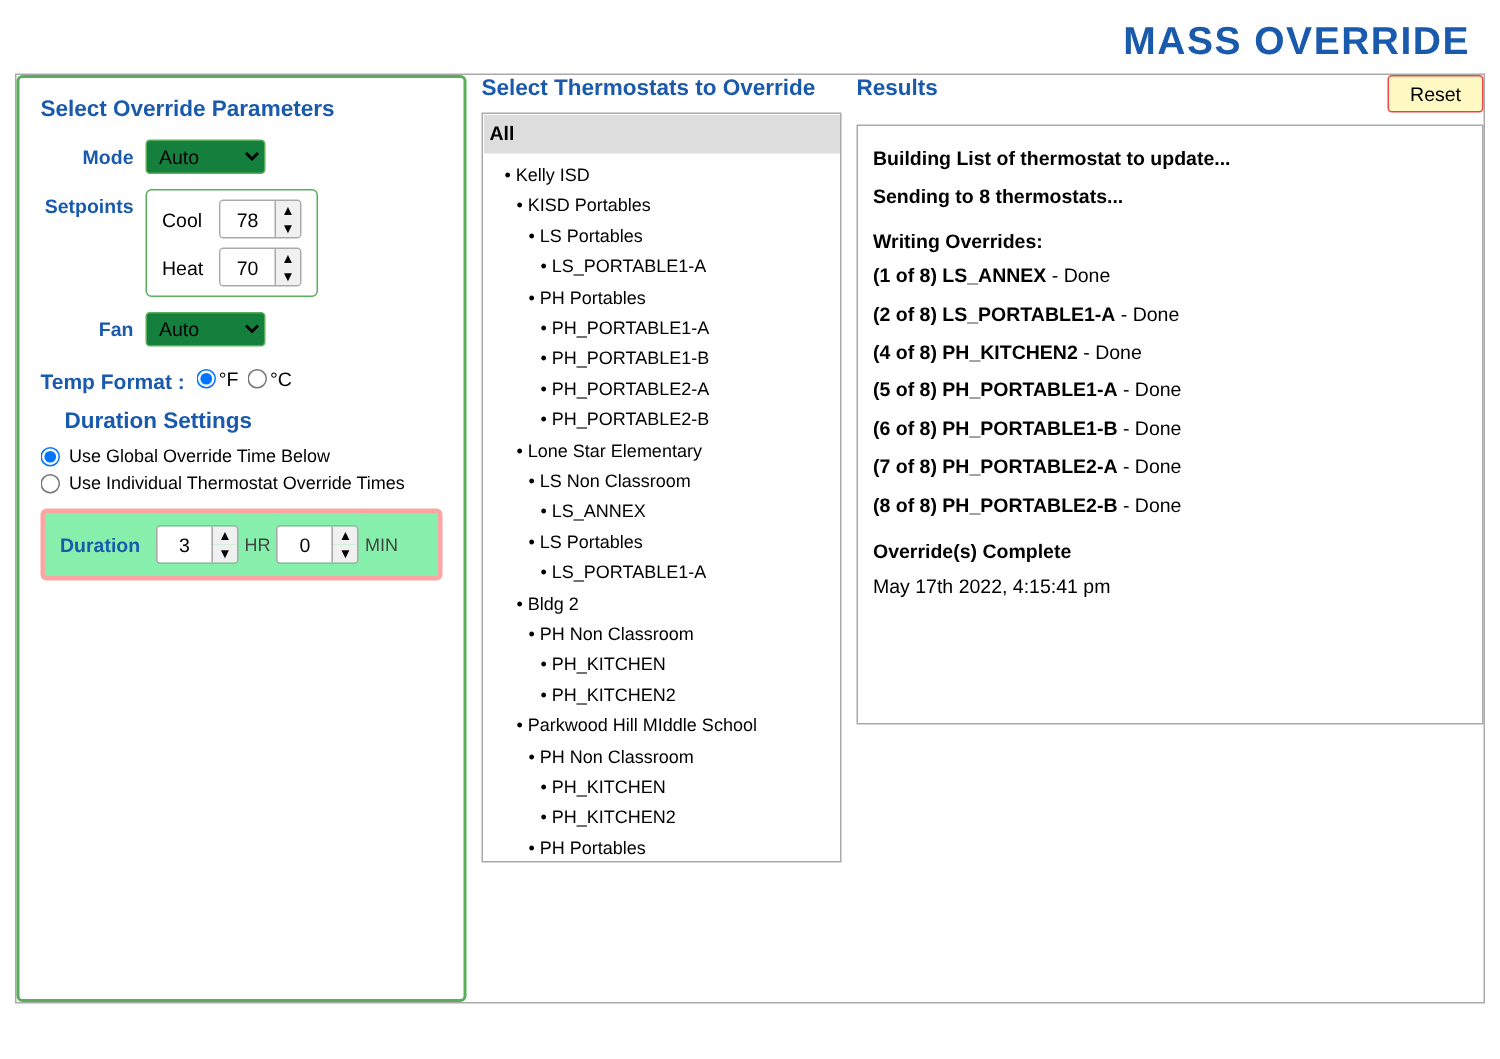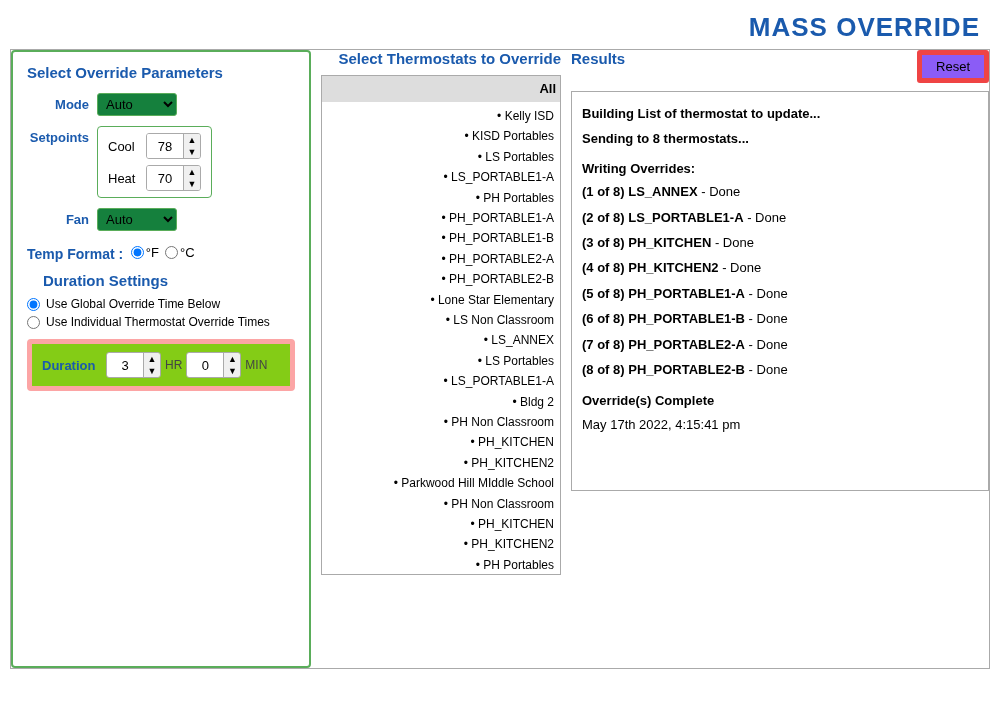--- a/index.html
+++ b/index.html
@@ -148,43 +148,42 @@
       margin: 10px 0 8px 16px;
     }
     .radio-row {
       display: flex;
       align-items: center;
       gap: 6px;
       margin-bottom: 4px;
       font-size: 12px;
     }
     .duration-box {
-      border: 5px solid #fca5a5;
+      border: 3px solid #fca5a5;
       border-radius: 4px;
       padding: 8px 10px;
       margin-top: 10px;
       display: flex;
       align-items: center;
       gap: 4px;
-      background: #84cc16;
+      background: #86efac;
     }
     .duration-label {
       color: #1a5aad;
       font-weight: bold;
       width: 60px;
     }
     .duration-unit {
       font-size: 12px;
       color: #444;
     }
     
     .middle-panel {
       width: 232px;
       min-width: 240px;
-      text-align: right;
     }
     .middle-title {
       font-size: 15px;
       font-weight: bold;
       color: #1a5aad;
       margin-bottom: 8px;
     }
     .thermostat-list-container {
       border: 1px solid #aaa;
       height: 500px;
@@ -215,22 +214,22 @@
       align-items: flex-start;
       justify-content: space-between;
       margin-bottom: 8px;
     }
     .results-title {
       font-size: 15px;
       font-weight: bold;
       color: #1a5aad;
     }
     .reset-button {
-      border: 5px solid #ef4444;
-      background: #8b5cf6;
+      border: 1px solid #ef4444;
+      background: #fef9c3;
       padding: 4px 14px;
       font-size: 13px;
       cursor: pointer;
       border-radius: 3px;
     }
     .results-box {
       border: 1px solid #aaa;
       padding: 10px;
       min-height: 400px;
       font-size: 13px;
@@ -376,21 +375,20 @@
       <button class="reset-button">Reset</button>
     </div>
     <div class="results-box">
       <div class="results-line results-section-title">Building List of thermostat to update...</div>
       <div class="results-line results-section-title">Sending to 8 thermostats...</div>
       <div style="margin-top:6px;">
         <span class="results-section-title">Writing Overrides:</span>
       </div>
       <div class="results-line"><strong>(1 of 8) LS_ANNEX</strong> - Done</div>
       <div class="results-line"><strong>(2 of 8) LS_PORTABLE1-A</strong> - Done</div>
-      <div class="results-line"><strong>(3 of 8) PH_KITCHEN</strong> - Done</div>
       <div class="results-line"><strong>(4 of 8) PH_KITCHEN2</strong> - Done</div>
       <div class="results-line"><strong>(5 of 8) PH_PORTABLE1-A</strong> - Done</div>
       <div class="results-line"><strong>(6 of 8) PH_PORTABLE1-B</strong> - Done</div>
       <div class="results-line"><strong>(7 of 8) PH_PORTABLE2-A</strong> - Done</div>
       <div class="results-line"><strong>(8 of 8) PH_PORTABLE2-B</strong> - Done</div>
       <div class="override-complete">Override(s) Complete</div>
       <div class="results-line">May 17th 2022, 4:15:41 pm</div>
     </div>
   </div>
 

